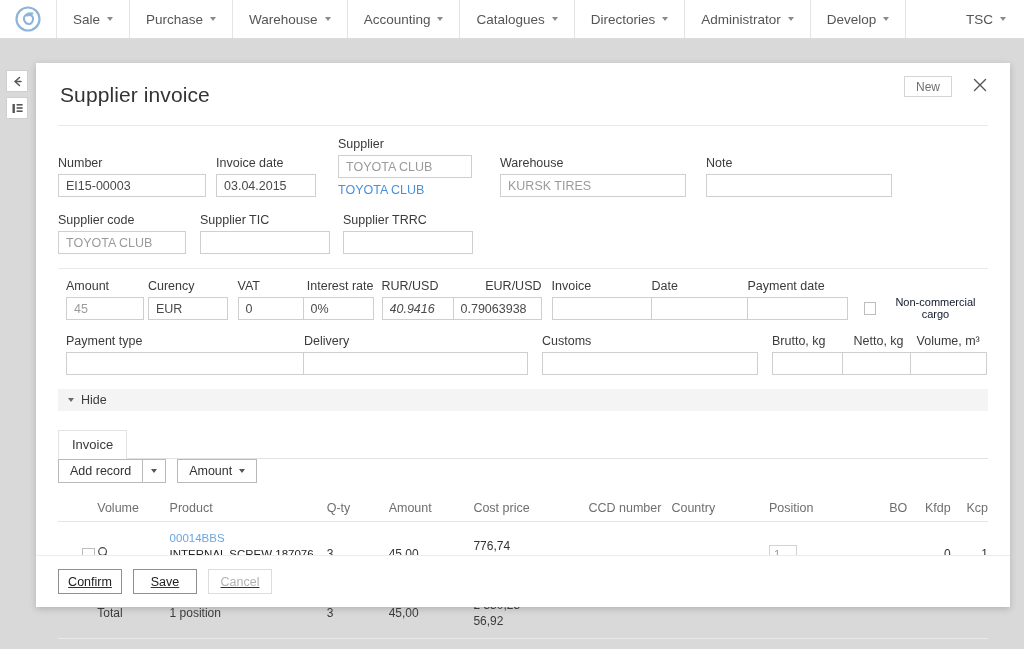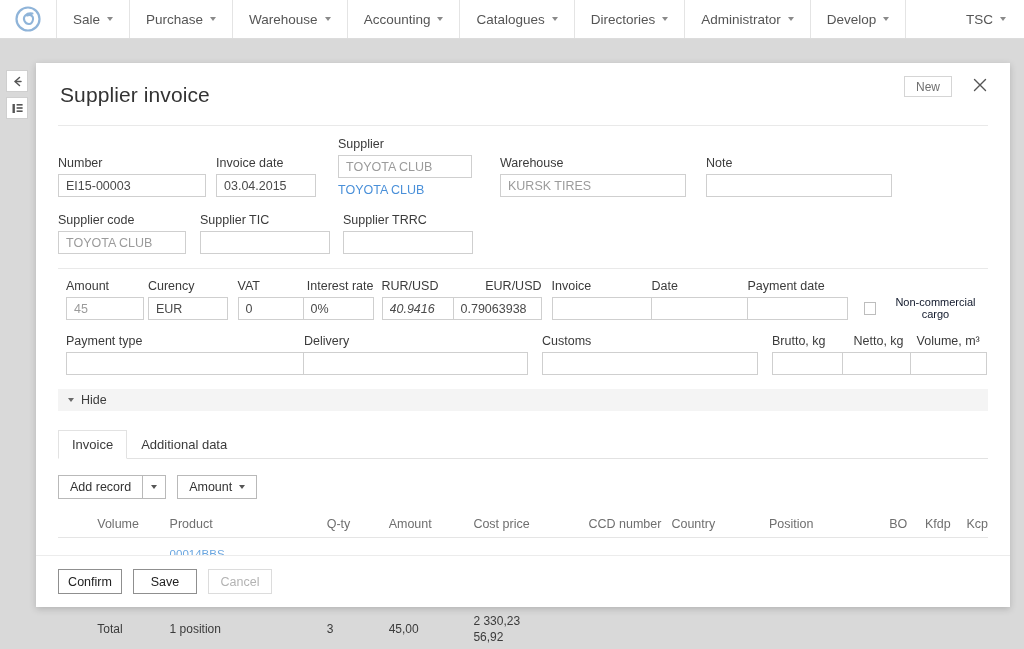--- a/index.html
+++ b/index.html
@@ -162,21 +162,21 @@
     border: 1px solid transparent;
     margin-bottom: -1px;
   }
   .tab.active {
     border: 1px solid #e2e2e2;
     border-bottom-color: #fff;
     background: #fff;
   }
 
   
-  .actions { display: flex; margin-top: 16px; align-items: center; }
+  .actions { display: flex; align-items: center; }
   .btn {
     height: 24px;
     background: #fff;
     border: 1px solid #b9b9b9;
     font-size: 12.5px; color: #333;
     font-family: "Liberation Sans", sans-serif;
     padding: 0 11px;
     cursor: pointer;
     display: flex; align-items: center; justify-content: center;
   }
@@ -242,20 +242,21 @@
   tr.total td { border-bottom: 1px solid #e9e9e9; color: #3b3b3b; }
 
   
   .footer {
     position: absolute; left: 0; bottom: 0;
     width: 974px;
     padding: 13px 8px 13px 22px;
     border-top: 1px solid #ececec;
     display: flex; gap: 11px;
     background: #fff;
+    text-decoration: underline;
   }
   .fbtn {
     height: 25px; min-width: 64px;
     background: #fff; border: 1px solid #8f8f8f;
     font-size: 12.5px; color: #222;
     font-family: "Liberation Sans", sans-serif;
     cursor: pointer;
   }
   .fbtn.muted { border-color: #dcdcdc; color: #b3b3b3; }
 </style>
@@ -468,23 +469,20 @@
     </div>
 
     <div class="hidebar">
       <i class="hide-caret"></i>
       <span class="hide-txt">Hide</span>
     </div>
 
     <div class="tabs">
       <div class="tab active">
         <span>Invoice</span>
-      </div>
-      <div class="tab">
-        <span>Additional data</span>
       </div>
     </div>
 
     <div class="actions">
       <button class="btn split-main">Add record</button>
       <button class="btn split-arrow">
         <i class="mini-caret"></i>
       </button>
       <div class="btn-gap"></div>
       <button class="btn">

